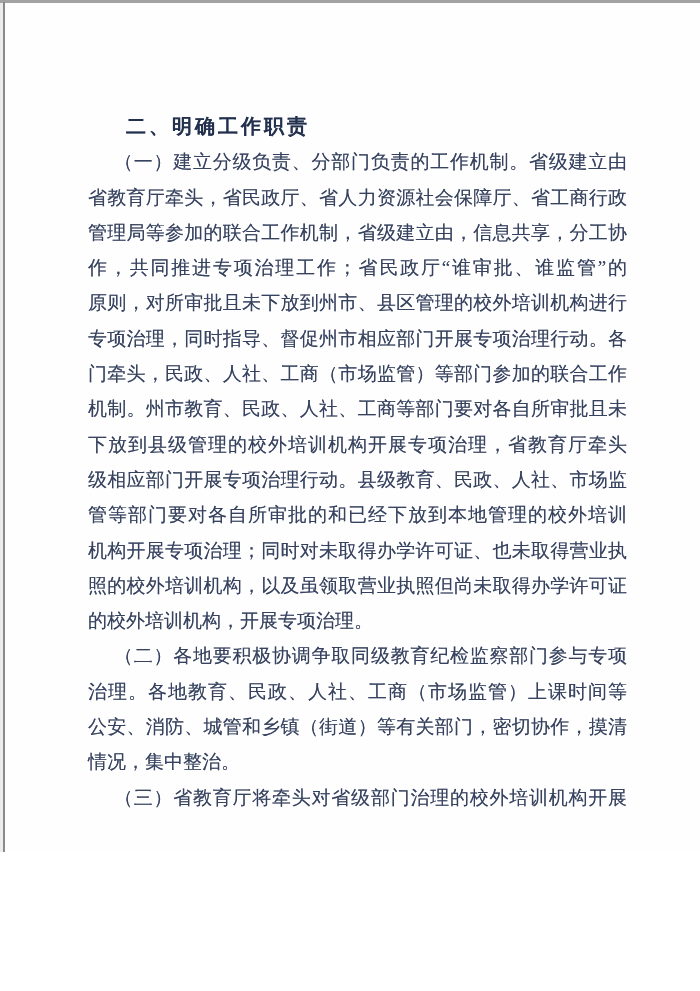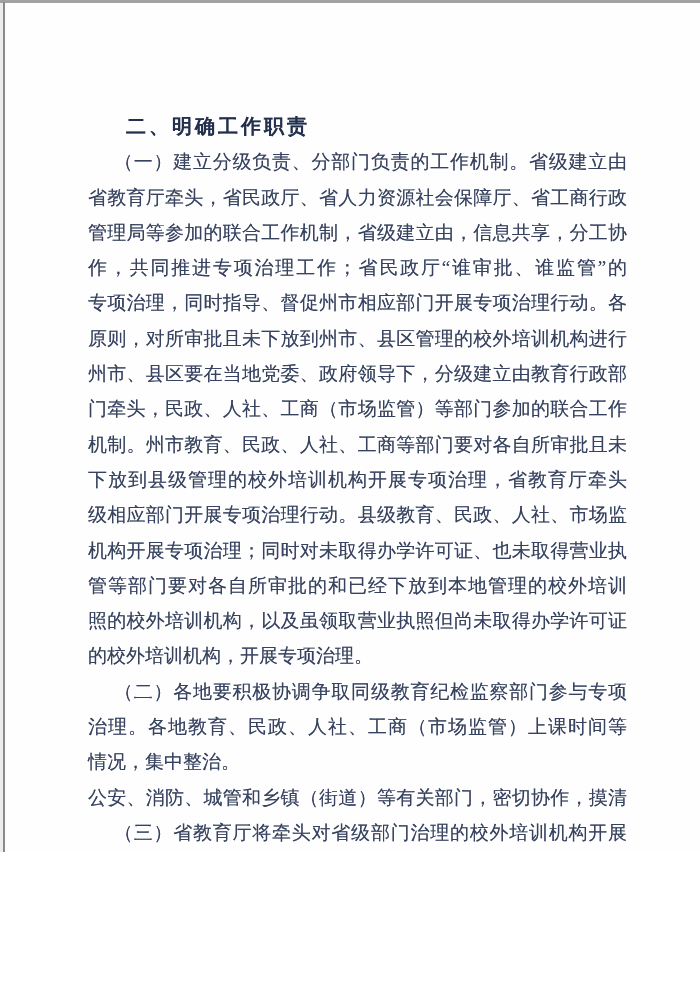--- a/index.html
+++ b/index.html
@@ -81,32 +81,31 @@
   <div class="scan-edge-top"></div>
   <div class="scan-edge-left-pale"></div>
   <div class="scan-edge-left"></div>
 
   <div class="text-block">
     <div class="heading">二、明确工作职责</div>
     <div class="bl fill indent">（一）建立分级负责、分部门负责的工作机制。省级建立由</div>
     <div class="bl fill">省教育厅牵头，省民政厅、省人力资源社会保障厅、省工商行政</div>
     <div class="bl fill">管理局等参加的联合工作机制，省级建立由，信息共享，分工协</div>
     <div class="bl fill">作，共同推进专项治理工作；省民政厅“谁审批、谁监管”的</div>
+    <div class="bl fill">原则，对所审批且未下放到州市、县区管理的校外培训机构进行</div>
     <div class="bl fill">专项治理，同时指导、督促州市相应部门开展专项治理行动。各</div>
-    <div class="bl fill">原则，对所审批且未下放到州市、县区管理的校外培训机构进行</div>
-    <div class="bl fill">州市、县区要在当地党委、政府领导下，分级建立由教育行政部</div>
     <div class="bl fill">门牵头，民政、人社、工商（市场监管）等部门参加的联合工作</div>
     <div class="bl fill">机制。州市教育、民政、人社、工商等部门要对各自所审批且未</div>
     <div class="bl fill">下放到县级管理的校外培训机构开展专项治理，省教育厅牵头</div>
     <div class="bl fill">级相应部门开展专项治理行动。县级教育、民政、人社、市场监</div>
+    <div class="bl fill">管等部门要对各自所审批的和已经下放到本地管理的校外培训</div>
     <div class="bl fill">机构开展专项治理；同时对未取得办学许可证、也未取得营业执</div>
-    <div class="bl fill">管等部门要对各自所审批的和已经下放到本地管理的校外培训</div>
     <div class="bl fill">照的校外培训机构，以及虽领取营业执照但尚未取得办学许可证</div>
     <div class="bl">的校外培训机构，开展专项治理。</div>
     <div class="bl fill indent">（二）各地要积极协调争取同级教育纪检监察部门参与专项</div>
     <div class="bl fill">治理。各地教育、民政、人社、工商（市场监管）上课时间等</div>
+    <div class="bl fill">公安、消防、城管和乡镇（街道）等有关部门，密切协作，摸清</div>
     <div class="bl">情况，集中整治。</div>
-    <div class="bl fill">公安、消防、城管和乡镇（街道）等有关部门，密切协作，摸清</div>
     <div class="bl fill indent">（三）省教育厅将牵头对省级部门治理的校外培训机构开展</div>
   </div>
 
   <div class="page-number">— 3 —</div>
 </div>
 
 </body></html>

